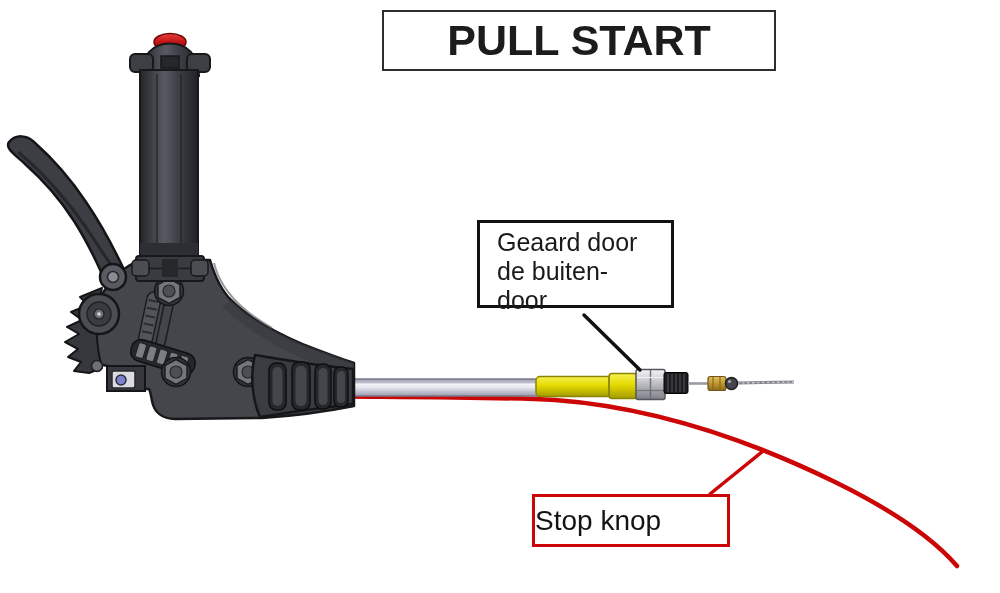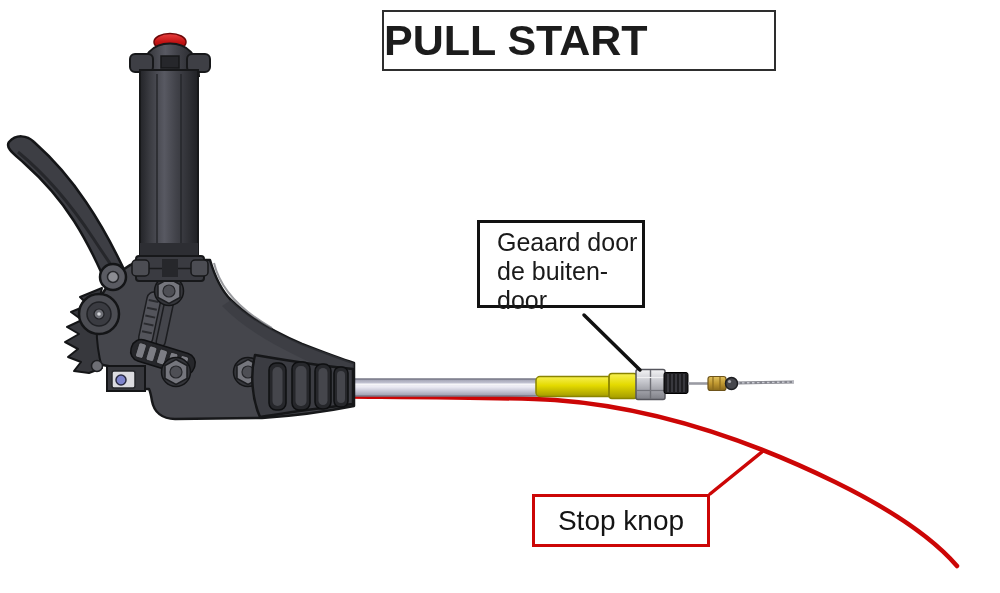--- a/index.html
+++ b/index.html
@@ -4,32 +4,32 @@
 <style>
   html,body{margin:0;padding:0;background:#ffffff;}
   #stage{
     position:relative;width:1000px;height:593px;background:#ffffff;
     font-family:"Liberation Sans", sans-serif;overflow:hidden;
   }
   #diagram-svg{position:absolute;left:0;top:0;width:1000px;height:593px;}
   .callout{position:absolute;background:#ffffff;color:#151515;box-sizing:border-box;}
   #title-box{
     left:382px;top:10px;width:394px;height:61px;
-    border:2px solid #2e2e2e;display:flex;align-items:center;justify-content:flex-start;
+    border:2px solid #2e2e2e;display:flex;align-items:center;justify-content:center;
     font-size:43px;font-weight:bold;letter-spacing:0px;color:#1c1c1c;
   }
   #ground-box{
-    left:477px;top:220px;width:168px;height:88px;
+    left:477px;top:220px;width:197px;height:88px;
     border:3px solid #111111;padding:5px 6px 0 17px;
     font-size:25px;line-height:29px;color:#1a1a1a;
   }
   #ground-box .ln{display:block;white-space:nowrap;}
   #stop-box{
-    left:532px;top:494px;width:178px;height:53px;
-    border:3px solid #cc0606;display:flex;align-items:center;justify-content:center;
+    left:532px;top:494px;width:198px;height:53px;
+    border:3px solid #cc0606;display:flex;align-items:center;justify-content:flex-start;
     font-size:28px;color:#141414;
   }
 </style>
 </head>
 <body>
 
 <div id="stage">
 
   <svg id="diagram-svg" viewBox="0 0 1000 593">
     <defs>

